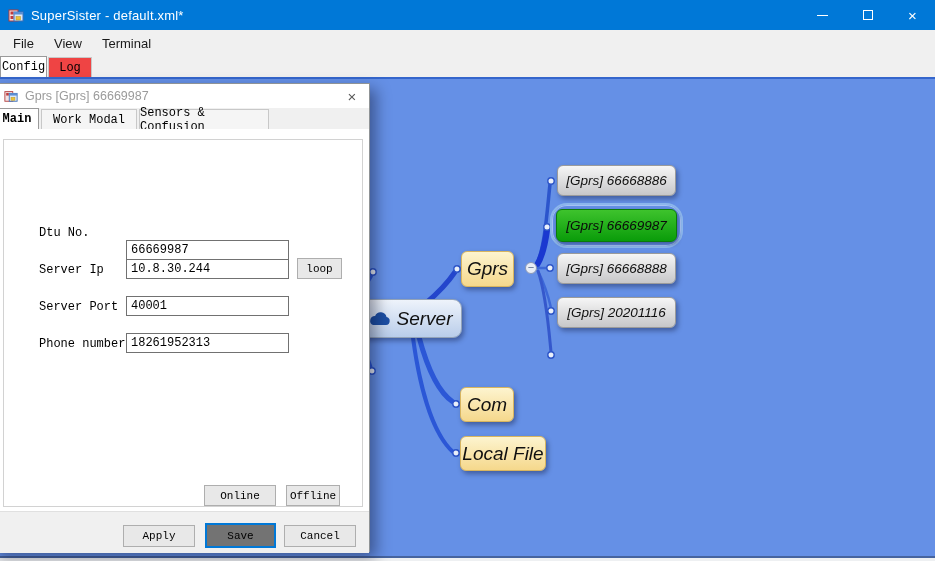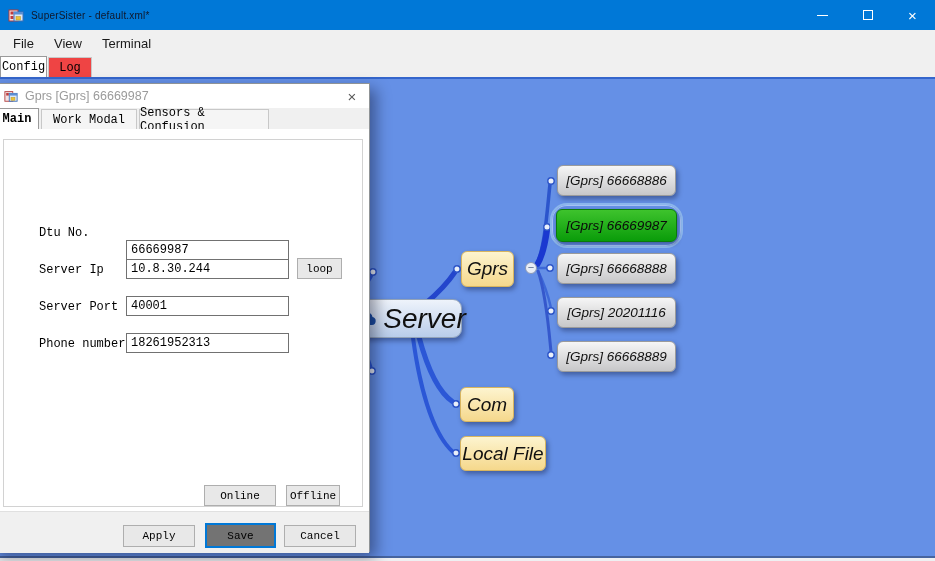--- a/index.html
+++ b/index.html
@@ -3,21 +3,21 @@
 <meta charset="utf-8">
 <style>
   * { margin:0; padding:0; box-sizing:border-box; }
   html,body { width:935px; height:561px; overflow:hidden; }
   body { font-family:"Liberation Sans", sans-serif; }
   #app { position:relative; width:935px; height:561px; background:#f0f0f0; overflow:hidden; }
 
   
   .titlebar { position:absolute; left:0; top:0; width:935px; height:30px; background:#0078d7; display:flex; align-items:center; }
   .app-icon { width:16px; height:16px; margin-left:8px; flex:0 0 auto; }
-  .title-text { color:#0f172a; font-size:10px; margin-left:7px; letter-spacing:.2px; }
+  .title-text { color:#ffffff; font-size:13px; margin-left:7px; letter-spacing:.2px; }
   .win-controls { position:absolute; right:0; top:0; height:30px; display:flex; }
   .win-btn { width:45px; height:30px; display:flex; align-items:center; justify-content:center; cursor:default; }
   .glyph-min { width:11px; height:1px; background:#fff; }
   .glyph-max { width:10px; height:10px; border:1px solid #fff; }
   .glyph-close { color:#fff; font-size:15px; line-height:1; }
 
   .menubar { position:absolute; left:0; top:30px; width:935px; height:26px; background:#f0f0f0; display:flex; align-items:center; }
   .menu-item { font-size:13px; color:#1a1a1a; padding:4px 10px; }
   .menu-item:first-child { margin-left:3px; }
 
@@ -29,21 +29,21 @@
 
   
   .map { position:absolute; left:0; top:77px; width:935px; height:479px; background:#6590e6; border-top:2px solid #3566cc; }
   .bottom-strip { position:absolute; left:0; top:556px; width:935px; height:5px; background:#eef0f2; border-top:2px solid #46649f; }
 
   .map-svg { position:absolute; left:0; top:0; width:935px; height:561px; z-index:1; pointer-events:none; }
 
   .node { position:absolute; z-index:2; display:flex; align-items:center; justify-content:center;
           font-style:italic; color:#101010; border-radius:6px; box-shadow:2px 3px 5px rgba(0,0,30,.35); }
   .node-root { left:357px; top:299px; width:105px; height:39px; border-radius:9px;
-               background:linear-gradient(#eef3fb,#b9cdea); border:1px solid #93a3b8; font-size:28px; gap:6px; }
+               background:linear-gradient(#eef3fb,#b9cdea); border:1px solid #93a3b8; font-size:19px; gap:6px; }
   .node-root .cloud { width:24px; height:16px; flex:0 0 auto; }
   .node-branch { background:linear-gradient(#fdf4cf,#f5d88c); border:1px solid #d8b55f; font-size:19px; }
   .node-gprs { left:461px; top:251px; width:53px; height:36px; }
   .node-com  { left:460px; top:387px; width:54px; height:35px; }
   .node-file { left:460px; top:436px; width:86px; height:35px; }
   .node-child { background:linear-gradient(#f6f6f6,#c7c7c9); border:1px solid #9b9b9b; font-size:13.5px; width:119px; height:31px; }
   .child-1 { left:557px; top:165px; } .child-3 { left:557px; top:253px; }
   .child-4 { left:557px; top:297px; } .child-5 { left:557px; top:341px; }
   .selection-frame { position:absolute; left:550px; top:203px; width:133px; height:45px; z-index:2;
                      border:2px solid #8cb6ec; border-radius:17px; box-shadow:inset 0 0 0 1px rgba(220,235,255,.55); display:flex; align-items:center; justify-content:center; }
@@ -163,21 +163,20 @@
   <div class="node node-branch node-file">Local File</div>
 
   <div class="toggle">−</div>
 
   <div class="node node-child child-1">[Gprs] 66668886</div>
   <div class="selection-frame">
     <div class="node-selected">[Gprs] 66669987</div>
   </div>
   <div class="node node-child child-3">[Gprs] 66668888</div>
   <div class="node node-child child-4">[Gprs] 20201116</div>
-  <div class="node node-child child-5">[Gprs] 66668889</div>
 
   <div class="bottom-strip"></div>
 
   <div class="dialog">
     <div class="dlg-titlebar">
       <svg class="dlg-icon" viewBox="0 0 16 16">
         <rect x="1" y="3" width="9" height="11" fill="#f4e3e3" stroke="#b03a3a"></rect>
         <rect x="2.5" y="4.5" width="3" height="3" fill="#c23b3b"></rect>
         <rect x="6" y="5" width="9" height="9" fill="#dce9f7" stroke="#3f6fb5"></rect>
         <rect x="6" y="5" width="9" height="2.5" fill="#5b8fd4"></rect>

